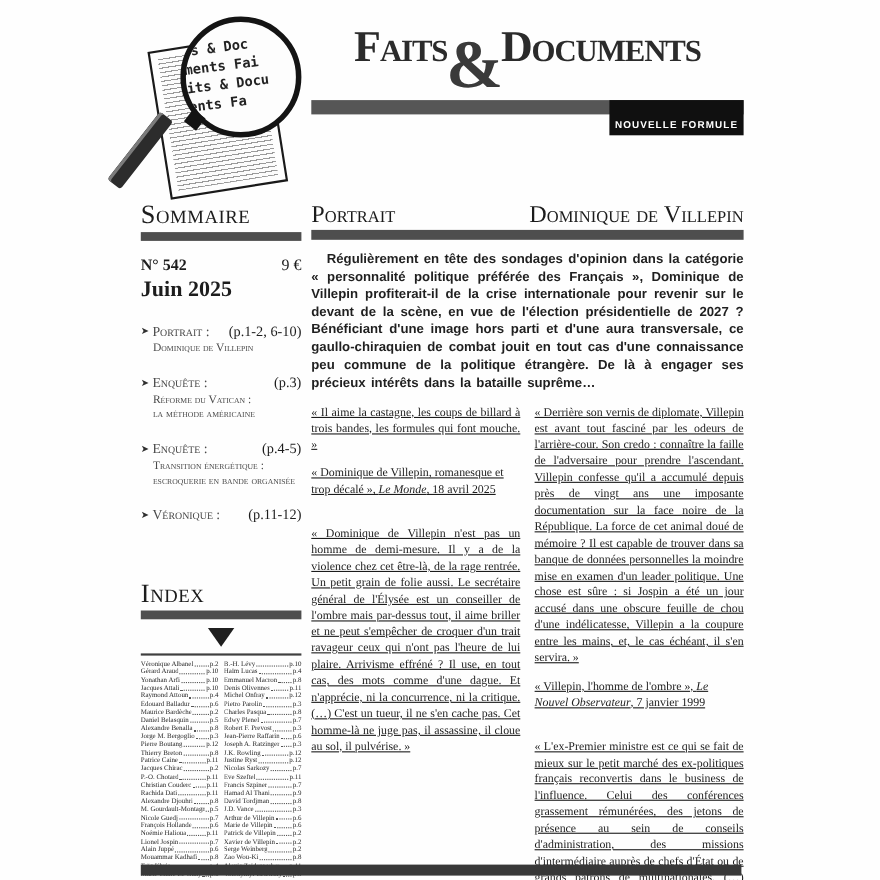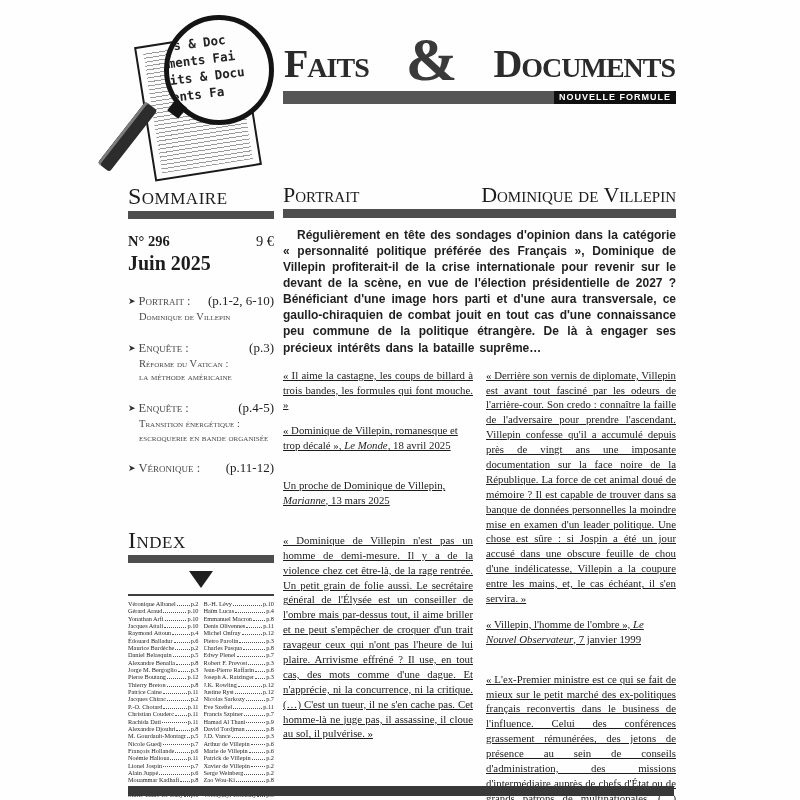--- a/index.html
+++ b/index.html
@@ -18,27 +18,27 @@
               font-family:"DejaVu Sans Mono",monospace;font-size:12.5px;font-weight:bold;
               line-height:17px;color:#232323;white-space:nowrap;}
   .logo-handle{position:absolute;left:18px;top:96px;width:15px;height:78px;background:#2c2c2c;
                transform:rotate(38deg);transform-origin:top center;border-radius:3px;
                box-shadow:inset 3px 0 0 #7c7c7c;z-index:1;}
   .logo-collar{position:absolute;left:44px;top:92px;width:14px;height:14px;background:#141414;
                transform:rotate(38deg);z-index:3;}
 
   
   .masthead{position:absolute;left:283px;top:22px;width:393px;}
-  .mast-title{display:flex;justify-content:center;align-items:flex-end;
+  .mast-title{display:flex;justify-content:center;align-items:flex-start;
               font-weight:bold;font-variant:small-caps;font-size:40px;letter-spacing:-1px;
-              color:#2b2b2b;line-height:1;gap:38px;}
+              color:#2b2b2b;line-height:1;}
   .mast-amp{font-size:62px;font-weight:bold;margin:0 -1px;position:relative;top:6px;color:#3a3a3a;}
   .mast-bar{margin-top:7px;height:13px;background:#565656;display:flex;justify-content:flex-end;}
   .mast-banner{background:#101010;color:#ffffff;font-family:"Liberation Sans",sans-serif;
-               font-weight:bold;font-size:9px;letter-spacing:1px;line-height:13px;padding:0 5px;}
+               font-weight:bold;font-size:9px;letter-spacing:1px;line-height:13px;padding:16px 5px;}
   .mast-sub{margin-top:3px;text-align:center;font-family:"Liberation Sans",sans-serif;
             font-weight:bold;font-size:12.4px;letter-spacing:-0.55px;color:#161616;white-space:nowrap;}
 
   
   .rail-h2{font-variant:small-caps;font-weight:normal;font-size:24px;letter-spacing:0.5px;
            color:#1c1c1c;line-height:1;}
   .rail-bar{height:8px;background:#4e4e4e;margin-top:3px;}
   .sommaire{position:absolute;left:128px;top:184px;width:146px;}
   .issue-row{display:flex;justify-content:space-between;margin-top:14px;
              font-size:14.5px;font-weight:bold;}
@@ -109,21 +109,21 @@
     </div>
     <div class="mast-bar">
       <span class="mast-banner">NOUVELLE FORMULE</span>
     </div>
   </div>
 
   <div class="sommaire">
     <div class="rail-h2">Sommaire</div>
     <div class="rail-bar"></div>
     <div class="issue-row">
-      <span>N° 296</span>
+      <span>N° 542</span>
       <span class="issue-price">9 €</span>
     </div>
     <div class="issue-date">Juin 2025</div>
     <div class="som-items">
 
     <div class="som-item">
           <div class="som-row">
             <span class="som-arrow">➤</span>
             <span class="som-label">Portrait :</span>
             <span class="som-pages">(p.1-2, 6-10)</span>
@@ -448,21 +448,20 @@
       <span>Portrait</span>
       <span>Dominique de Villepin</span>
     </div>
     <div class="art-bar"></div>
     <div class="intro">Régulièrement en tête des sondages d'opinion dans la catégorie « personnalité politique préférée des Français », Dominique de Villepin profiterait-il de la crise internationale pour revenir sur le devant de la scène, en vue de l'élection présidentielle de 2027 ? Bénéficiant d'une image hors parti et d'une aura transversale, ce gaullo-chiraquien de combat jouit en tout cas d'une connaissance peu commune de la politique étrangère. De là à engager ses précieux intérêts dans la bataille suprême…</div>
     <div class="cols">
       <div class="col">
 
       <p class="quote">« Il aime la castagne, les coups de billard à trois bandes, les formules qui font mouche. »</p>
           <p class="source">« Dominique de Villepin, romanesque et trop décalé », <i>Le Monde</i>, 18 avril 2025</p>
-          <p class="source">Un proche de Dominique de Villepin, <i>Marianne</i>, 13 mars 2025</p>
           <p class="quote">« Dominique de Villepin n'est pas un homme de demi-mesure. Il y a de la violence chez cet être-là, de la rage rentrée. Un petit grain de folie aussi. Le secrétaire général de l'Élysée est un conseiller de l'ombre mais par-dessus tout, il aime briller et ne peut s'empêcher de croquer d'un trait ravageur ceux qui n'ont pas l'heure de lui plaire. Arrivisme effréné ? Il use, en tout cas, des mots comme d'une dague. Et n'apprécie, ni la concurrence, ni la critique. (…) C'est un tueur, il ne s'en cache pas. Cet homme-là ne juge pas, il assassine, il cloue au sol, il pulvérise. »</p>
         </div>
       <div class="col">
         <div>
 
         <p class="quote">« Derrière son vernis de diplomate, Villepin est avant tout fasciné par les odeurs de l'arrière-cour. Son credo : connaître la faille de l'adversaire pour prendre l'ascendant. Villepin confesse qu'il a accumulé depuis près de vingt ans une imposante documentation sur la face noire de la République. La force de cet animal doué de mémoire ? Il est capable de trouver dans sa banque de données personnelles la moindre mise en examen d'un leader politique. Une chose est sûre : si Jospin a été un jour accusé dans une obscure feuille de chou d'une indélicatesse, Villepin a la coupure entre les mains, et, le cas échéant, il s'en servira. »</p>
             <p class="source">« Villepin, l'homme de l'ombre », <i>Le Nouvel Observateur</i>, 7 janvier 1999</p>
             <p class="quote">« L'ex-Premier ministre est ce qui se fait de mieux sur le petit marché des ex-politiques français reconvertis dans le business de l'influence. Celui des conférences grassement rémunérées, des jetons de présence au sein de conseils d'administration, des missions d'intermédiaire auprès de chefs d'État ou de grands patrons de multinationales. (…) Villepin joue dans une division supérieure à celle d'un Jacques Attali, d'un Jean-Pierre Raffarin ou même d'un Nicolas Sarkozy. Il a un vrai talent pour les affaires, il est du niveau d'un DSK… »</p>
           </div>
 

